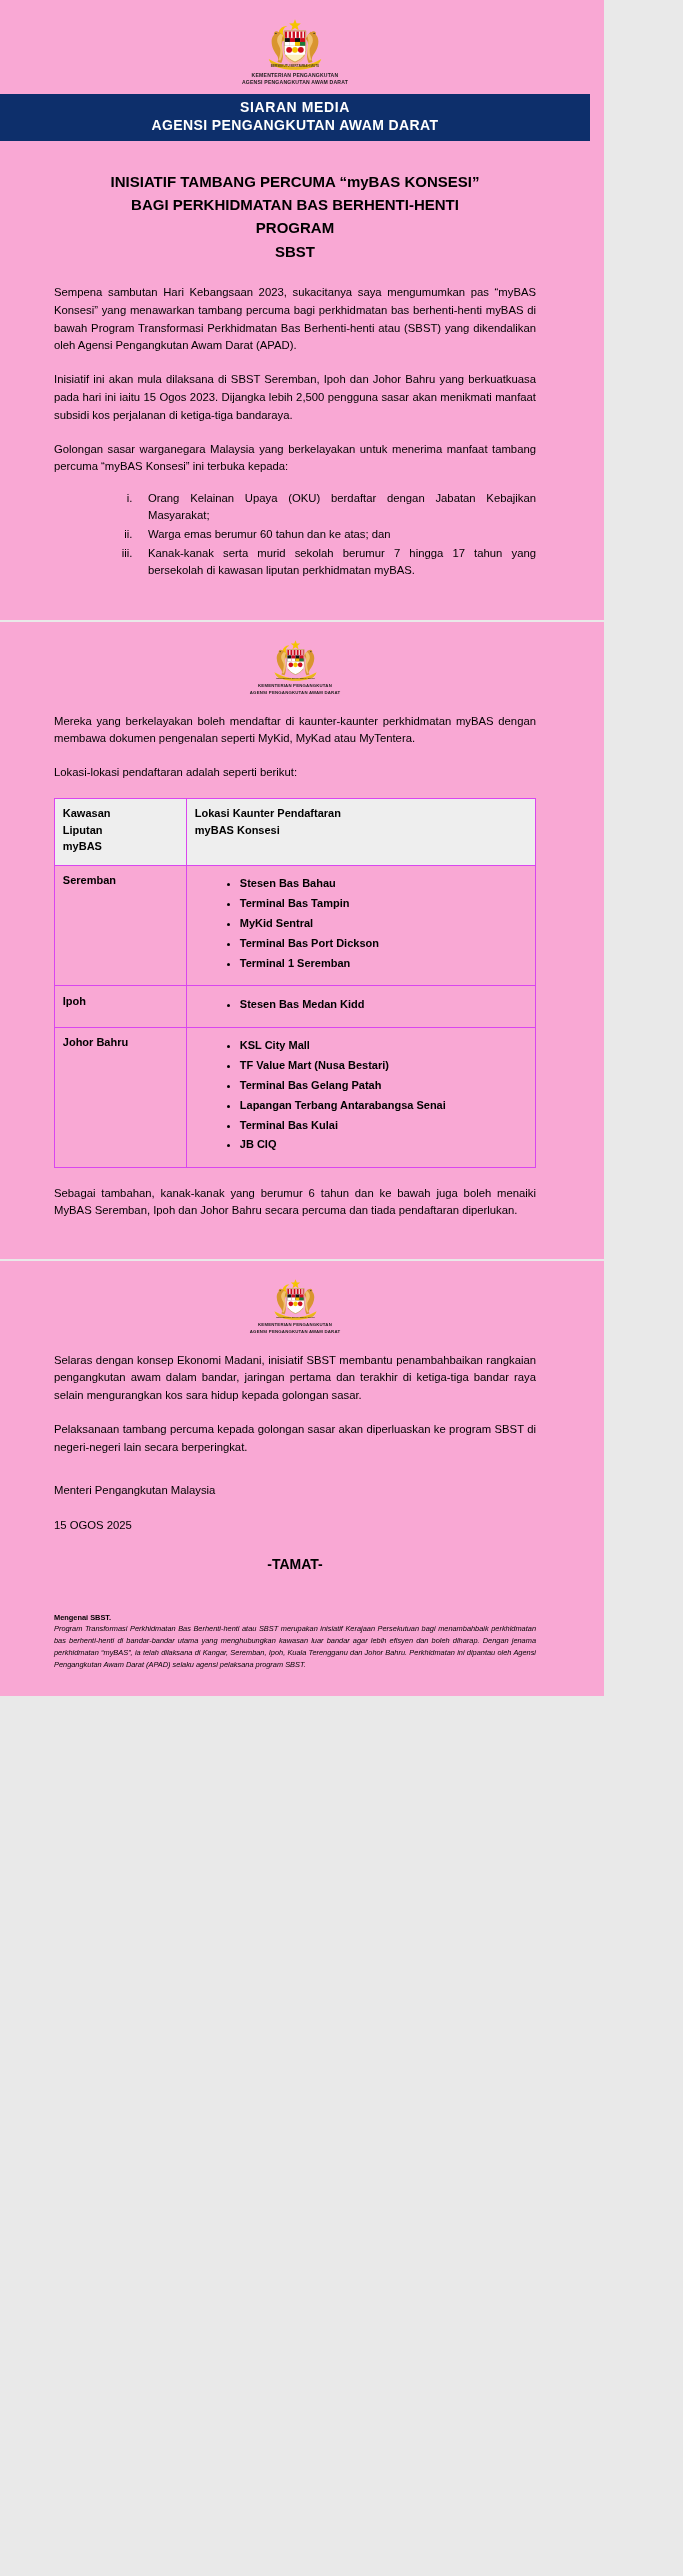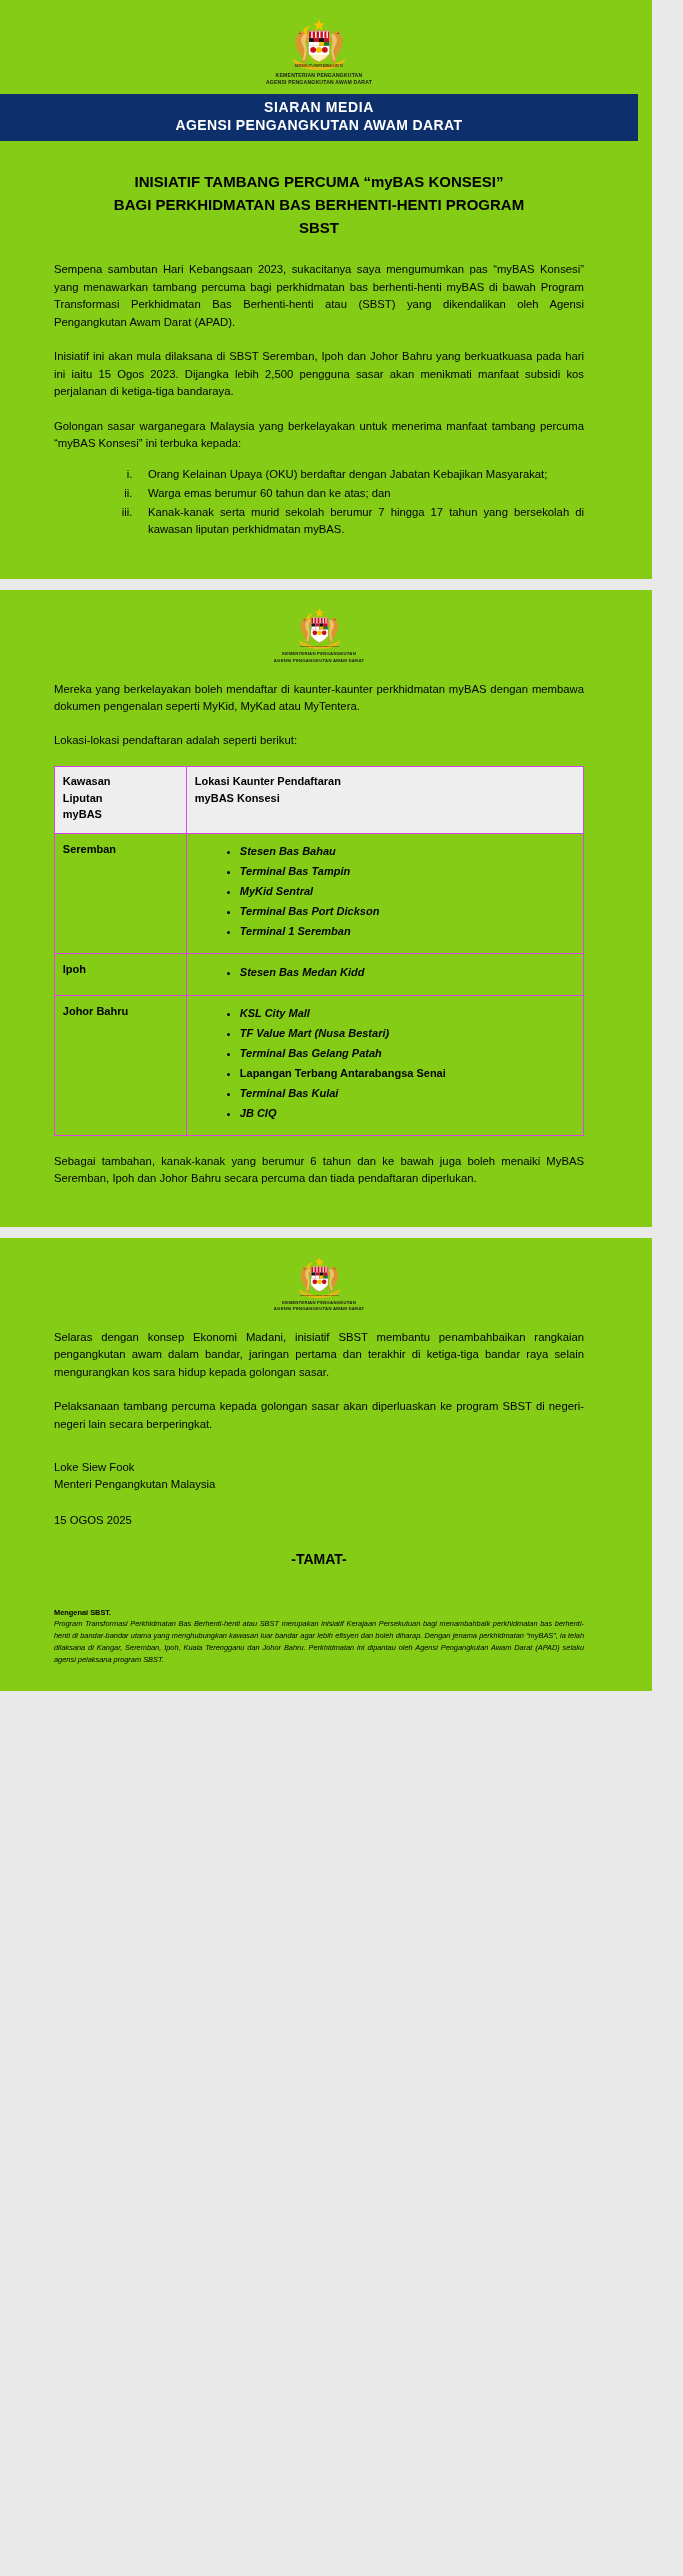--- a/index.html
+++ b/index.html
@@ -9,26 +9,26 @@
     background: #e9e9e9;
     font-family: "Liberation Sans", sans-serif;
   }
   #page {
     width: 684px;
     margin: 0 auto;
     background: #e9e9e9;
     position: relative;
   }
   .sheet {
-    background: #84cc16;
-    width: 652px;
+    background: #f9a8d4;
+    width: 604px;
     padding: 0 14px 0 0;
     position: relative;
   }
-  .sheet + .sheet { margin-top: 11px; }
+  .sheet + .sheet { margin-top: 2px; }
 
   .inner { padding: 0 54px; }
 
   
   .crest-block {
     text-align: center;
     padding-top: 17.6px;
   }
   .crest-svg { display: block; margin: 0 auto; }
   .crest-cap {
@@ -129,21 +129,21 @@
   table.loc ul {
     margin: 3.9px 0 0;
     padding: 0 0 0 45px;
     list-style: disc;
   }
   table.loc ul li {
     margin-bottom: 3.9px;
     line-height: 1.45;
     text-align: justify;
   }
-  table.loc ul li.single { text-align: left; font-style: italic; }
+  table.loc ul li.single { text-align: left; }
   .cell-label { padding-right: 3.9px; }
 
   
   .signoff {
     font-size: 11.3px;
     line-height: 1.56;
     margin-top: 25.4px;
     color: #000;
   }
   .datestamp {
@@ -415,21 +415,20 @@
       </svg>
       <div class="crest-cap">KEMENTERIAN PENGANGKUTAN</div>
       <div class="crest-cap">AGENSI PENGANGKUTAN AWAM DARAT</div>
     </div>
 
     <div class="inner">
       <p class="body">Selaras dengan konsep Ekonomi Madani, inisiatif SBST membantu penambahbaikan rangkaian pengangkutan awam dalam bandar, jaringan pertama dan terakhir di ketiga-tiga bandar raya selain mengurangkan kos sara hidup kepada golongan sasar.</p>
       <p class="body">Pelaksanaan tambang percuma kepada golongan sasar akan diperluaskan ke program SBST di negeri-negeri lain secara berperingkat.</p>
 
       <div class="signoff">
-        <div>Loke Siew Fook</div>
         <div>Menteri Pengangkutan Malaysia</div>
       </div>
 
       <div class="datestamp">15 OGOS 2025</div>
 
       <div class="tamat">-TAMAT-</div>
 
       <div class="footnote">
         <h4>Mengenai SBST.</h4>
         <p>Program Transformasi Perkhidmatan Bas Berhenti-henti atau SBST merupakan inisiatif Kerajaan Persekutuan bagi menambahbaik perkhidmatan bas berhenti-henti di bandar-bandar utama yang menghubungkan kawasan luar bandar agar lebih efisyen dan boleh diharap. Dengan jenama perkhidmatan “myBAS”, ia telah dilaksana di Kangar, Seremban, Ipoh, Kuala Terengganu dan Johor Bahru. Perkhidmatan ini dipantau oleh Agensi Pengangkutan Awam Darat (APAD) selaku agensi pelaksana program SBST.</p>

